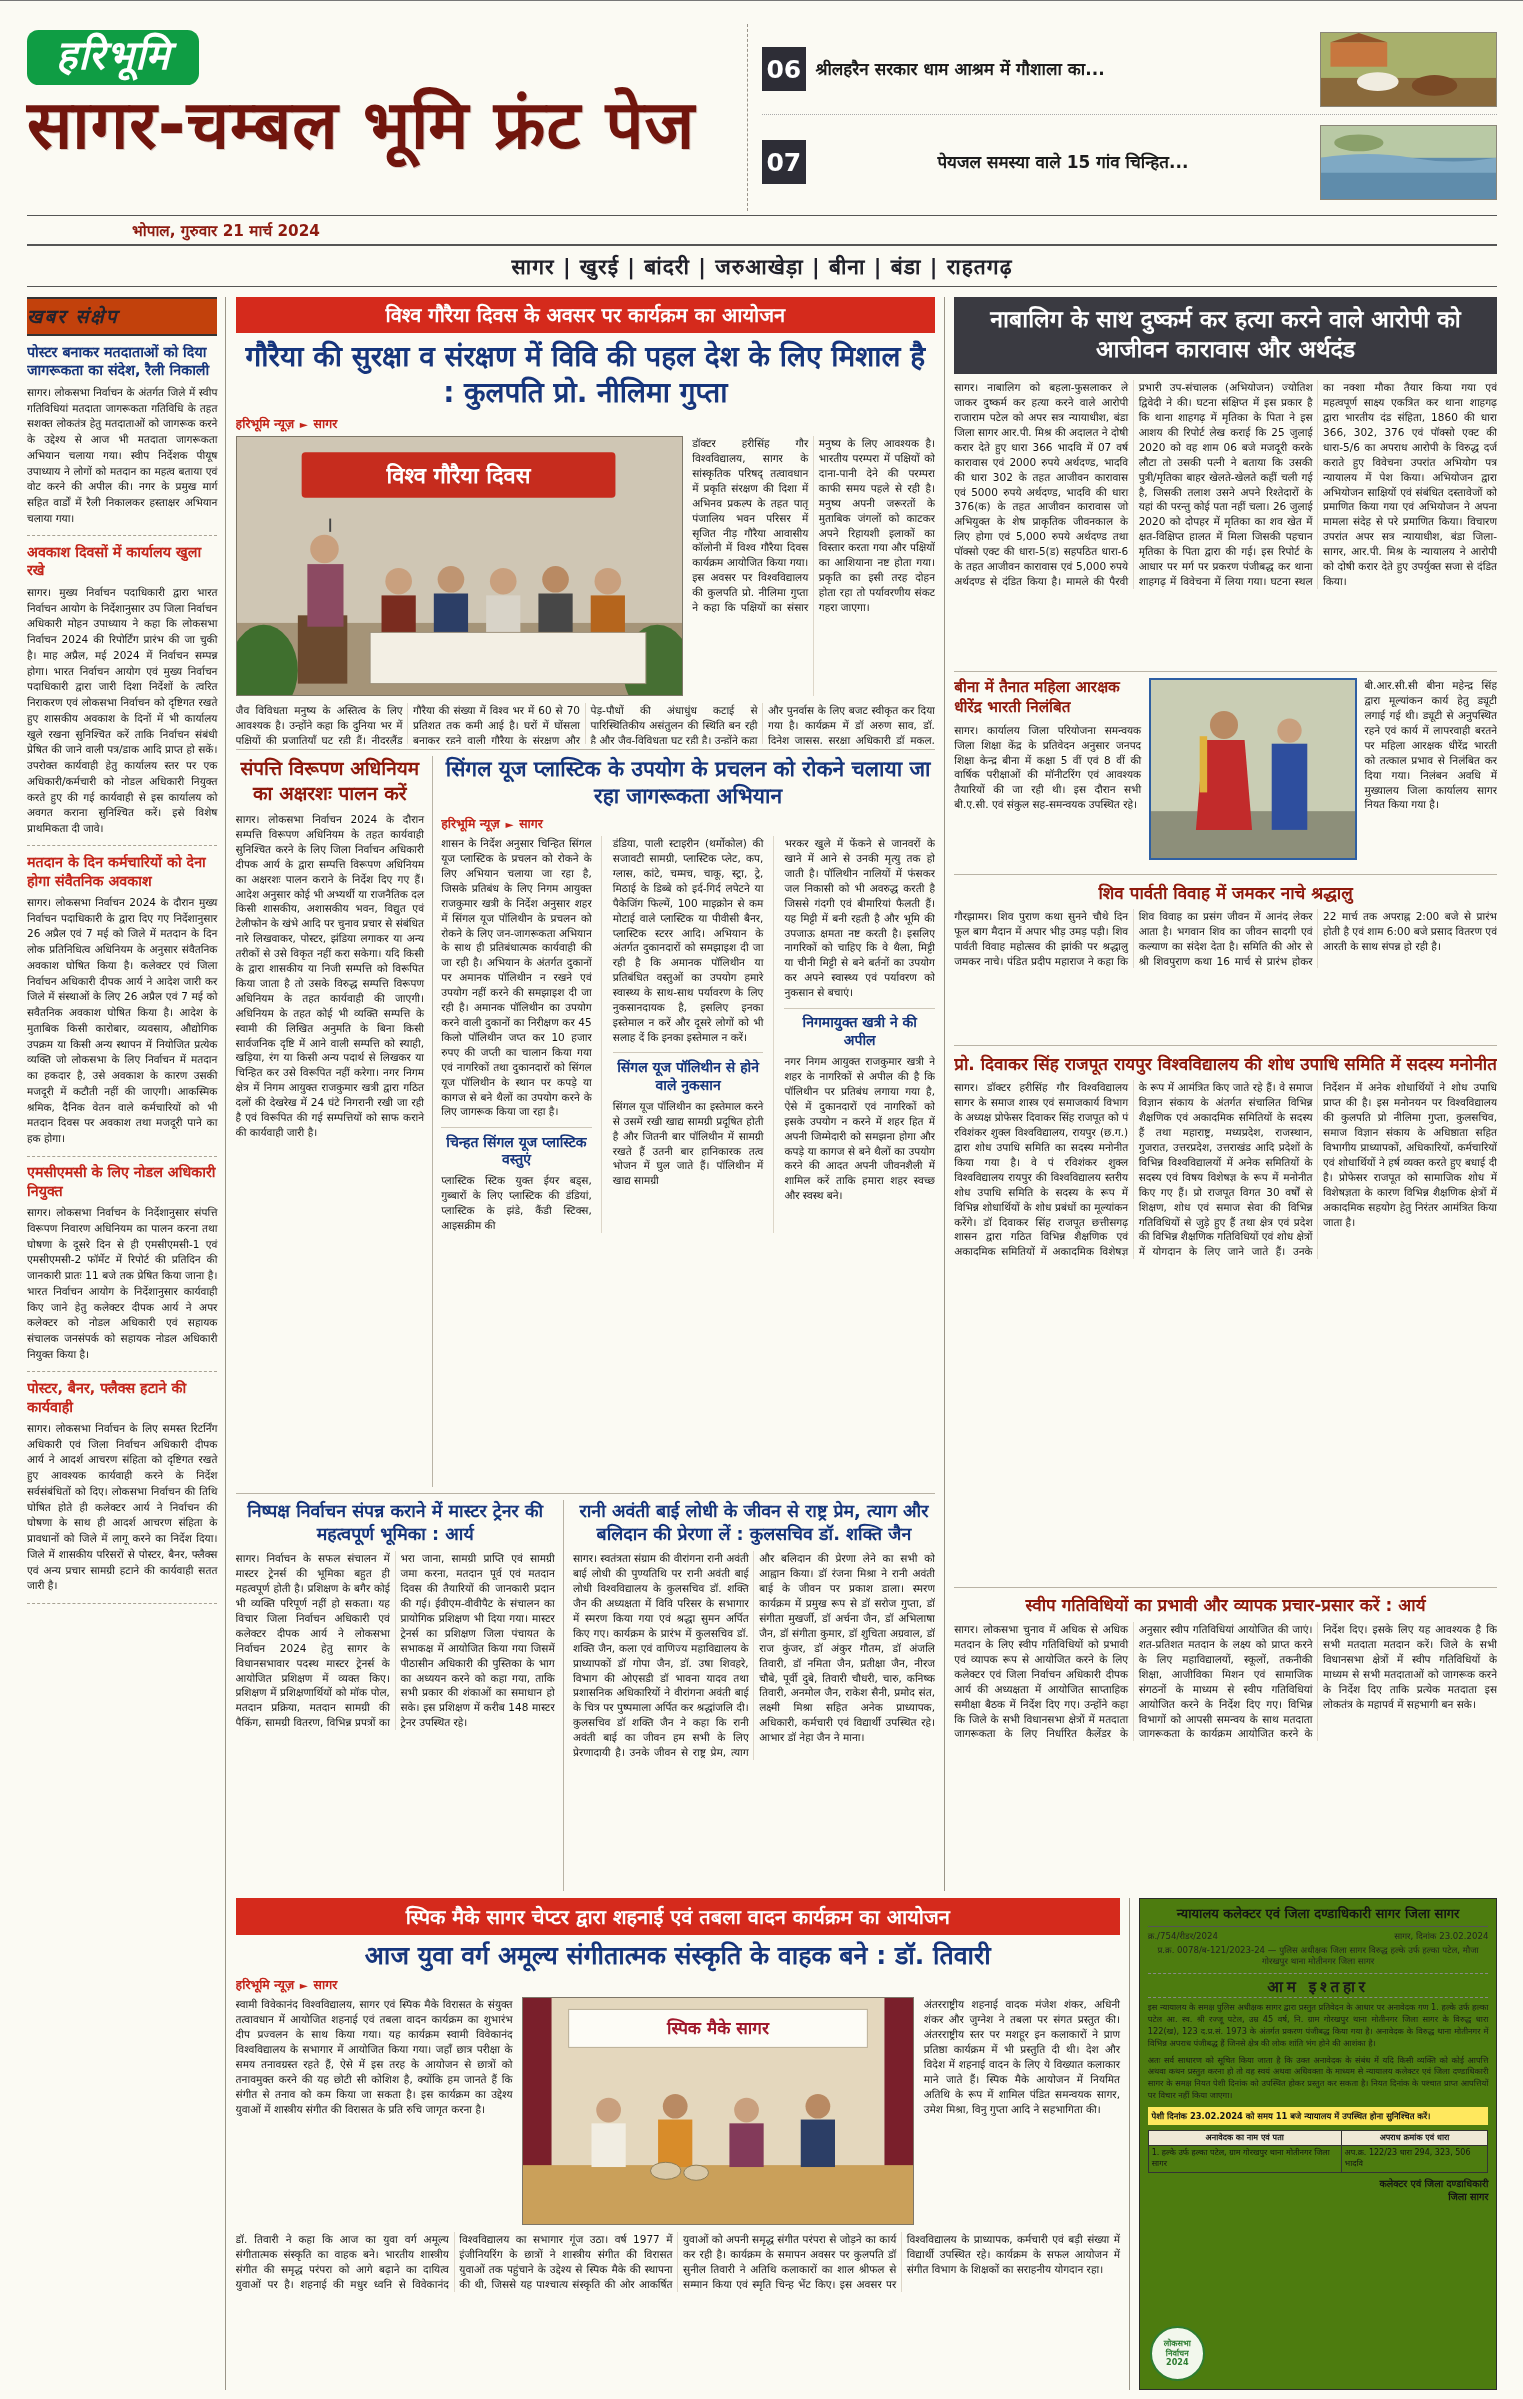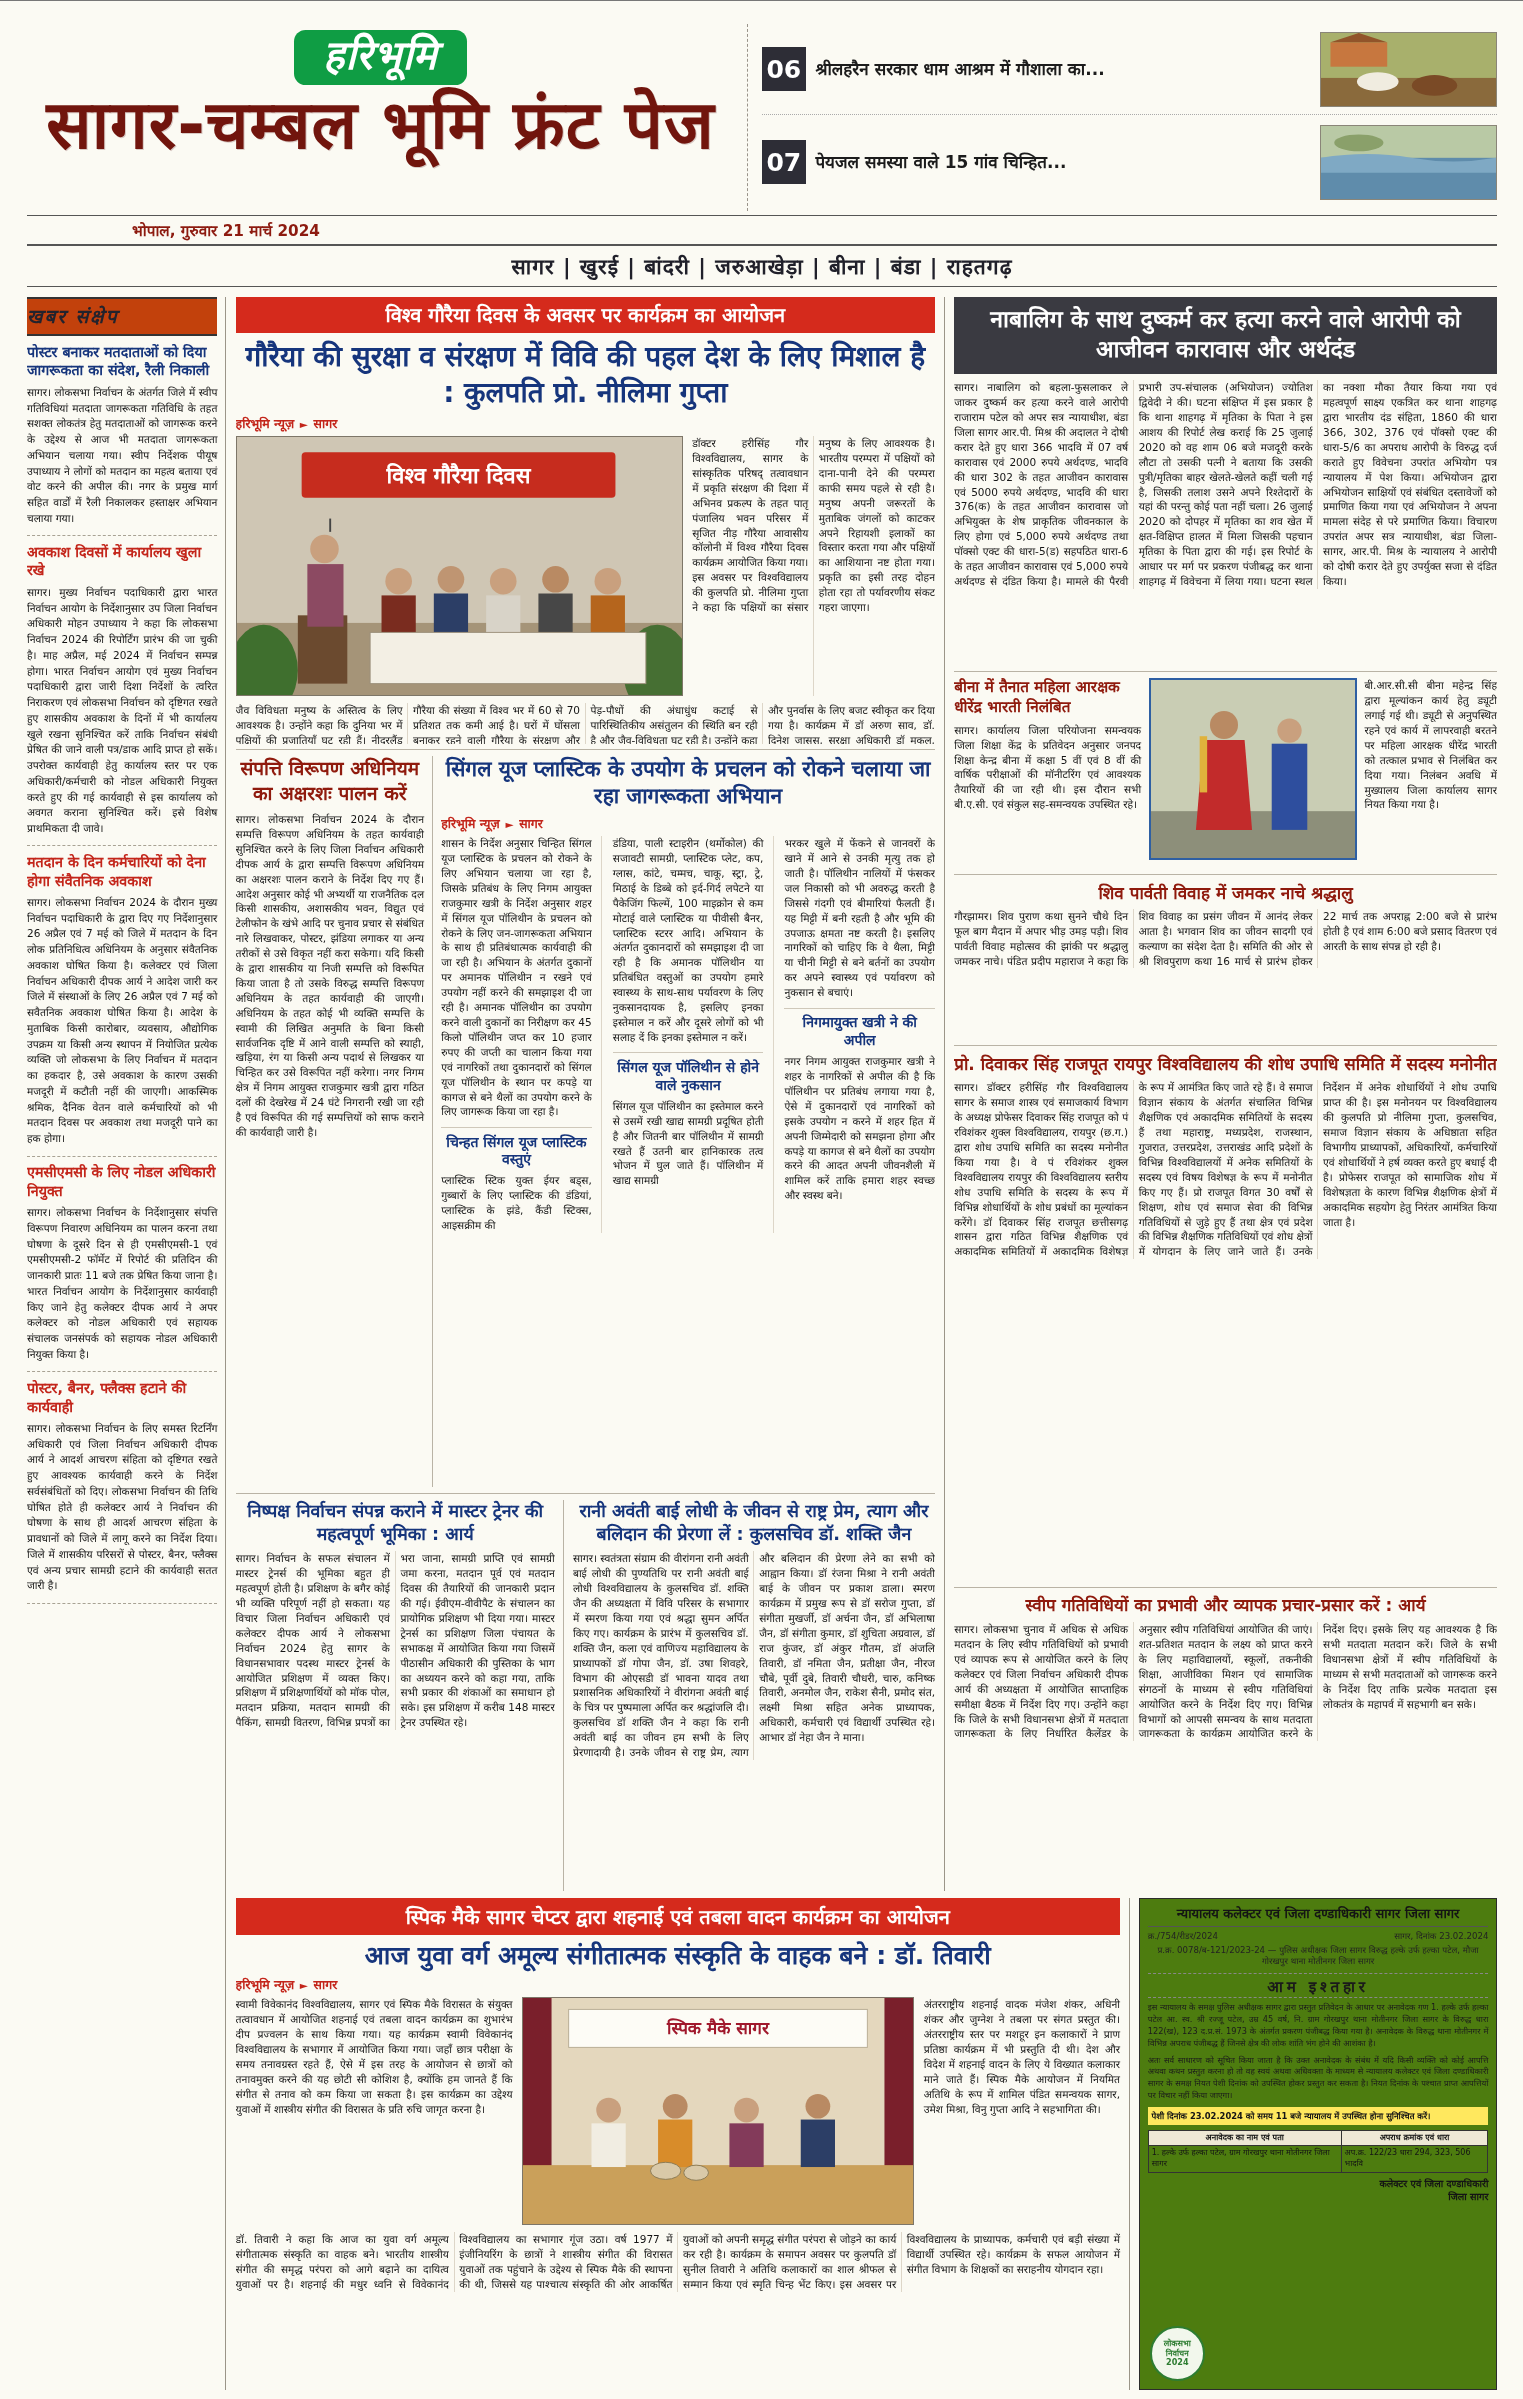--- a/index.html
+++ b/index.html
@@ -2,26 +2,26 @@
 <html lang="hi"><head>
 <meta charset="utf-8">
 <style>
   * { margin:0; padding:0; box-sizing:border-box; }
   html,body { background:#e7e4da; }
   body { font-family:"DejaVu Sans","Liberation Sans",sans-serif; color:#141414; }
   .page { width:1524px; height:2399px; margin:0 auto; background:#fbfaf3; padding:23px 27px 17px; overflow:hidden; position:relative; border-top:1.9px solid #777; }
 
   
   .masthead { display:flex; align-items:stretch; }
-  .mast-left { width:707px; text-align:center; padding:5.7px 0 3.8px; }
+  .mast-left { width:707px; padding:5.7px 0 3.8px; }
   .logo-badge { display:inline-block; background:#0f9d44; color:#fff; font-style:italic; font-weight:bold; font-size:40px; line-height:1.1; padding:3.8px 29px 7.6px; border-radius:11.5px; letter-spacing:1px; }
   .page-title { font-size:67px; font-weight:bold; color:#71150d; line-height:1.08; margin-top:3.8px; letter-spacing:1px; text-shadow:1px 1px 0 #d8c9c4; }
   .mast-right { flex:1; border-left:1.9px dashed #9a948a; margin-left:13.4px; padding:7.6px 0 3.8px 13.4px; display:flex; flex-direction:column; gap:9.6px; }
   .brief { display:flex; gap:9.6px; border-bottom:1px dotted #aaa; padding-bottom:7.6px; }
-  .brief:last-child { border-bottom:none; }
+  .brief:last-child { border-bottom:none;text-align:center; }
   .brief-num { width:44px; height:44px; background:#2d2d36; color:#fff; font-size:25px; font-weight:bold; display:flex; align-items:center; justify-content:center; align-self:center; flex:none; }
   .brief-text { flex:1; font-size:17px; font-weight:bold; line-height:1.3; align-self:center; color:#1c1c1c; }
   .brief-photo { width:177px; height:75px; border:1px solid #8a8578; flex:none; overflow:hidden; }
   .brief-photo svg { display:block; width:100%; height:100%; }
 
   .date-row { border-top:1px solid #555; border-bottom:2.9px double #555; margin-top:3.8px; padding:3.8px 0 3.8px 105px; font-size:15.3px; font-weight:bold; color:#8d1b10; }
   .regions-bar { text-align:center; font-size:21px; font-weight:bold; color:#20202a; padding:6.7px 0 5.7px; border-bottom:1.9px solid #555; letter-spacing:1px; }
 
   
   .content { display:flex; gap:9.6px; margin-top:9.6px; height:2093px; }

